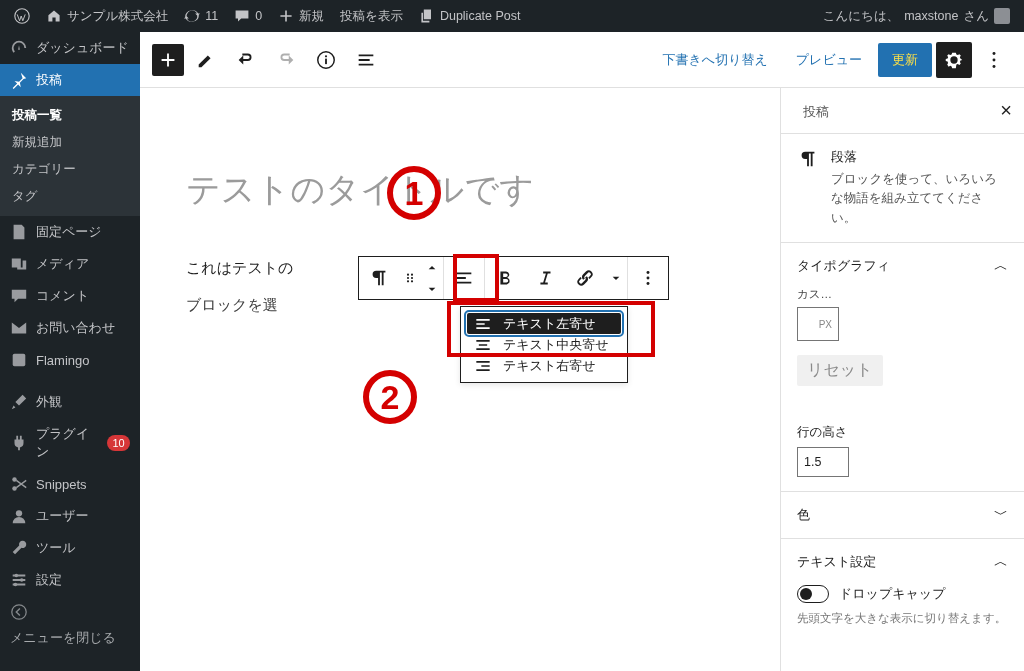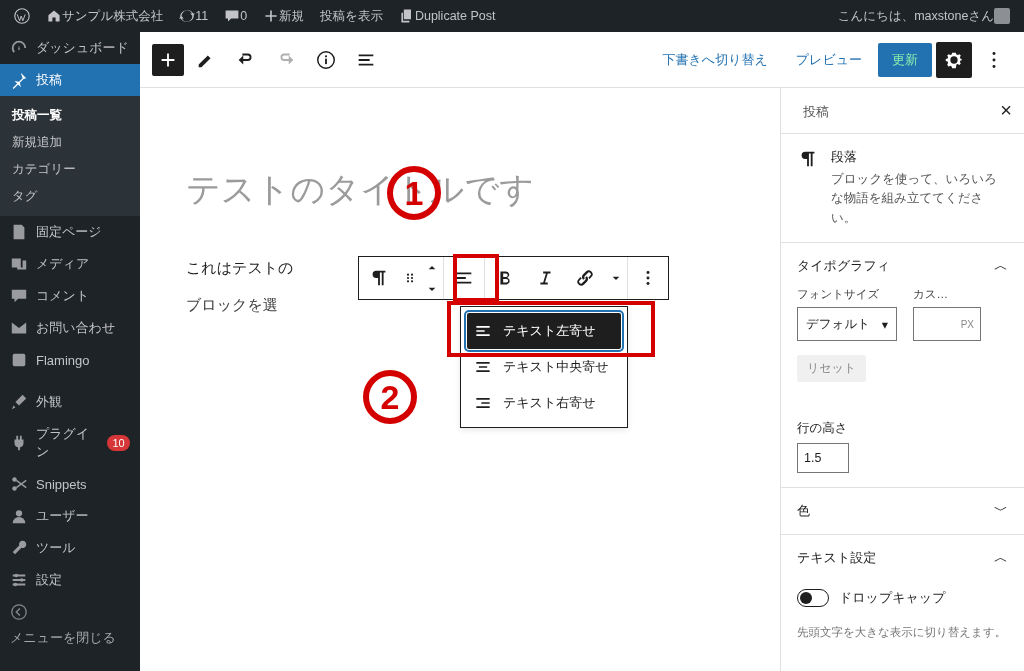--- a/index.html
+++ b/index.html
@@ -2,21 +2,21 @@
 <html><head>
 <meta charset="utf-8">
 <style>
   * { box-sizing: border-box; margin: 0; padding: 0; }
   body { font-family: -apple-system, BlinkMacSystemFont, "Segoe UI", sans-serif; font-size: 13px; color: #1e1e1e; background: #f0f0f1; overflow: hidden; }
   .wp-root { width: 1024px; height: 671px; position: relative; background: #fff; }
 
   
   .adminbar { height: 32px; background: #1d2327; color: #c3c4c7; display: flex; align-items: center; font-size: 12.5px; padding: 0 6px; justify-content: space-between; }
   .adminbar .left, .adminbar .right { display: flex; align-items: center; }
-  .adminbar .item { display: flex; align-items: center; padding: 12px 8px; height: 32px; cursor: pointer; }
+  .adminbar .item { display: flex; align-items: center; padding: 12px 8px; height: 32px; cursor: pointer; gap: 5px; }
   .adminbar svg { width: 16px; height: 16px; fill: currentColor; }
   .adminbar .avatar { width: 16px; height: 16px; background: #8c8f94; border-radius: 2px; display: inline-block; }
 
   
   .admin-sidebar { position: absolute; left: 0; top: 32px; bottom: 0; width: 140px; background: #1d2327; color: #c3c4c7; font-size: 13px; }
   .admin-sidebar .menu-item { display: flex; align-items: center; padding: 7px 10px; gap: 8px; cursor: pointer; }
   .admin-sidebar .menu-item.current { background: #2271b1; color: #fff; font-weight: 500; position: relative; }
   .admin-sidebar .menu-item.current::after { content: ""; position: absolute; right: -8px; top: 50%; transform: translateY(-50%); border: 8px solid transparent; border-right-color: #fff; }
   .admin-sidebar .sub { background: #2c3338; padding: 6px 0; }
   .admin-sidebar .sub .menu-item { padding: 5px 12px; font-size: 12.5px; }
@@ -31,21 +31,21 @@
   .editor { position: absolute; left: 140px; top: 32px; right: 0; bottom: 0; background: #fff; display: flex; flex-direction: column; }
 
   
   .ed-header { height: 56px; border-bottom: 1px solid #e0e0e0; display: flex; align-items: center; padding: 0 12px; justify-content: space-between; }
   .ed-header .left, .ed-header .right { display: flex; align-items: center; gap: 4px; text-align: center; }
   .hbtn { width: 36px; height: 36px; display: flex; align-items: center; justify-content: center; cursor: pointer; border-radius: 2px; }
   .hbtn svg { width: 22px; height: 22px; fill: #1e1e1e; }
   .hbtn.primary { background: #1e1e1e; color: #fff; width: 32px; height: 32px; border-radius: 2px; }
   .hbtn.primary svg { fill: #fff; }
   .ed-header .txtbtn { color: #2271b1; padding: 8px 12px; font-size: 13px; cursor: pointer; }
-  .ed-header .update { background: #2271b1; color: #86efac; padding: 8px 14px; font-size: 13px; border-radius: 2px; cursor: pointer; }
+  .ed-header .update { background: #2271b1; color: #fde047; padding: 8px 14px; font-size: 13px; border-radius: 2px; cursor: pointer; }
   .hbtn.settings { background: #1e1e1e; width: 36px; height: 36px; }
   .hbtn.settings svg { fill: #fff; }
 
   .ed-body { flex: 1; display: flex; overflow: hidden; }
   .canvas { flex: 1; position: relative; padding-top: 80px; }
   .canvas-inner { width: 560px; margin: 0 auto; position: relative; }
   .post-title { font-size: 34px; font-weight: 400; color: #9b9b9b; letter-spacing: 0; line-height: 1.25; padding: 0 6px; }
   .post-body { font-size: 15px; color: #1e1e1e; padding: 0 6px; margin-top: 48px; }
   .placeholder-line { color: #404040; font-size: 15px; margin-top: 18px; padding: 0 6px; }
 
@@ -53,21 +53,21 @@
   .block-toolbar { position: absolute; top: 168px; left: 218px; display: flex; background: #fff; border: 1px solid #1e1e1e; height: 44px; }
   .block-toolbar .grp { display: flex; align-items: center; border-right: 1px solid #e0e0e0; }
   .block-toolbar .grp:last-child { border-right: none; }
   .tb-btn { width: 40px; height: 42px; display: flex; align-items: center; justify-content: center; cursor: pointer; }
   .tb-btn svg { width: 22px; height: 22px; fill: #1e1e1e; }
   .tb-btn.narrow { width: 22px; }
   .tb-btn.narrow svg { width: 16px; height: 16px; }
 
   
   .align-menu { position: absolute; top: 218px; left: 320px; width: 168px; background: #fff; border: 1px solid #1e1e1e; padding: 6px; box-shadow: 0 2px 6px rgba(0,0,0,.1); }
-  .align-menu .opt { display: flex; align-items: center; gap: 10px; height: 36px; padding: 0 6px; font-size: 13px; cursor: pointer; border-radius: 2px; }
+  .align-menu .opt { display: flex; align-items: center; gap: 10px; height: 21px; padding: 0 6px; font-size: 13px; cursor: pointer; border-radius: 2px; }
   .align-menu .opt.sel { background: #1e1e1e; color: #fff; outline: 2px solid #2271b1; outline-offset: 1px; }
   .align-menu .opt svg { width: 20px; height: 20px; fill: currentColor; }
 
   
   .anno-box { position: absolute; border: 4px solid #d40000; pointer-events: none; }
   .anno-circle { position: absolute; border: 6px solid #d40000; border-radius: 50%; pointer-events: none; display: flex; align-items: center; justify-content: center; font-size: 34px; font-weight: 700; color: #d40000; background: rgba(255,255,255,0); }
 
   
   .inspector { width: 244px; border-left: 1px solid #e0e0e0; display: flex; flex-direction: column; overflow-y: hidden; font-size: 13px; }
   .insp-tabs { display: flex; align-items: center; border-bottom: 1px solid #e0e0e0; padding: 0 12px; height: 46px; }
@@ -76,27 +76,27 @@
   .insp-tabs .close { margin-left: auto; font-size: 20px; cursor: pointer; color: #1e1e1e; }
   .insp-section { padding: 14px 16px; border-bottom: 1px solid #e0e0e0; }
   .insp-section .head { display: flex; align-items: center; justify-content: space-between; font-weight: 500; }
   .insp-section .head .chev { font-size: 14px; }
   .blk-desc { display: flex; gap: 12px; justify-content: space-between; }
   .blk-desc .name { font-weight: 500; margin-bottom: 4px; }
   .blk-desc .desc { color: #555; line-height: 1.55; font-size: 12.5px; }
   .typo-row { display: flex; gap: 16px; margin-top: 12px; }
   .typo-row label { font-size: 11.5px; color: #444; display: block; margin-bottom: 5px; }
   .sel-box { border: 1px solid #757575; height: 34px; display: flex; align-items: center; padding: 0 8px; font-size: 12.5px; justify-content: space-between; width: 100px; }
-  .num-box { border: 1px solid #757575; height: 34px; width: 68px; display: flex; align-items: center; justify-content: flex-end; padding: 0 6px; font-size: 10px; color: #888; }
-  .reset-btn { display: inline-block; background: #f0f0f0; color: #8a8a8a; padding: 5px 10px; font-size: 12px; border-radius: 2px; margin-top: 14px; }
+  .num-box { border: 1px solid #757575; height: 34px; width: 42px; display: flex; align-items: center; justify-content: flex-end; padding: 0 6px; font-size: 10px; color: #888; }
+  .reset-btn { display: inline-block; background: #f0f0f0; color: #8a8a8a; padding: 5px 10px; font-size: 16px; border-radius: 2px; margin-top: 14px; }
   .lh-box { border: 1px solid #757575; height: 30px; width: 52px; display: flex; align-items: center; padding: 0 6px; font-size: 12.5px; margin-top: 6px; }
   .toggle { width: 32px; height: 18px; border: 1.5px solid #1e1e1e; border-radius: 10px; position: relative; display: inline-block; }
   .toggle::after { content: ""; position: absolute; left: 2px; top: 1.5px; width: 12px; height: 12px; background: #1e1e1e; border-radius: 50%; }
   .drop-row { display: flex; align-items: center; gap: 10px; }
-  .hint { color: #777; font-size: 11.5px; margin-top: 18px; }
+  .hint { color: #777; font-size: 11.5px; margin-top: 8px; }
 </style>
 </head>
 <body>
 
 <div class="wp-root">
 
   <div class="adminbar">
     <div class="left">
       <div class="item">
           <svg viewBox="0 0 20 20">
@@ -464,27 +464,20 @@
           </div>
         </div>
 
         <div class="insp-section">
           <div class="head">
               <span>タイポグラフィ</span>
               <span class="chev">︿</span>
             </div>
           <div class="typo-row">
             <div>
-              <label>フォントサイズ</label>
-              <div class="sel-box">
-                  <span>デフォルト</span>
-                  <span>▾</span>
-                </div>
-            </div>
-            <div>
               <label>カス…</label>
               <div class="num-box">PX</div>
             </div>
           </div>
           <div class="reset-btn">リセット</div>
           <div style="margin-top:38px">
             <div style="font-size:12.5px">行の高さ</div>
             <div class="lh-box">1.5</div>
           </div>
         </div>
@@ -494,21 +487,21 @@
               <span>色</span>
               <span class="chev">﹀</span>
             </div>
         </div>
 
         <div class="insp-section" style="border-bottom:none">
           <div class="head">
               <span>テキスト設定</span>
               <span class="chev">︿</span>
             </div>
-          <div class="drop-row" style="margin-top:22px">
+          <div class="drop-row" style="margin-top:14px">
             <span class="toggle"></span>
             <span>ドロップキャップ</span>
           </div>
           <div class="hint">先頭文字を大きな表示に切り替えます。</div>
         </div>
       </div>
     </div>
   </div>
 </div>
 

